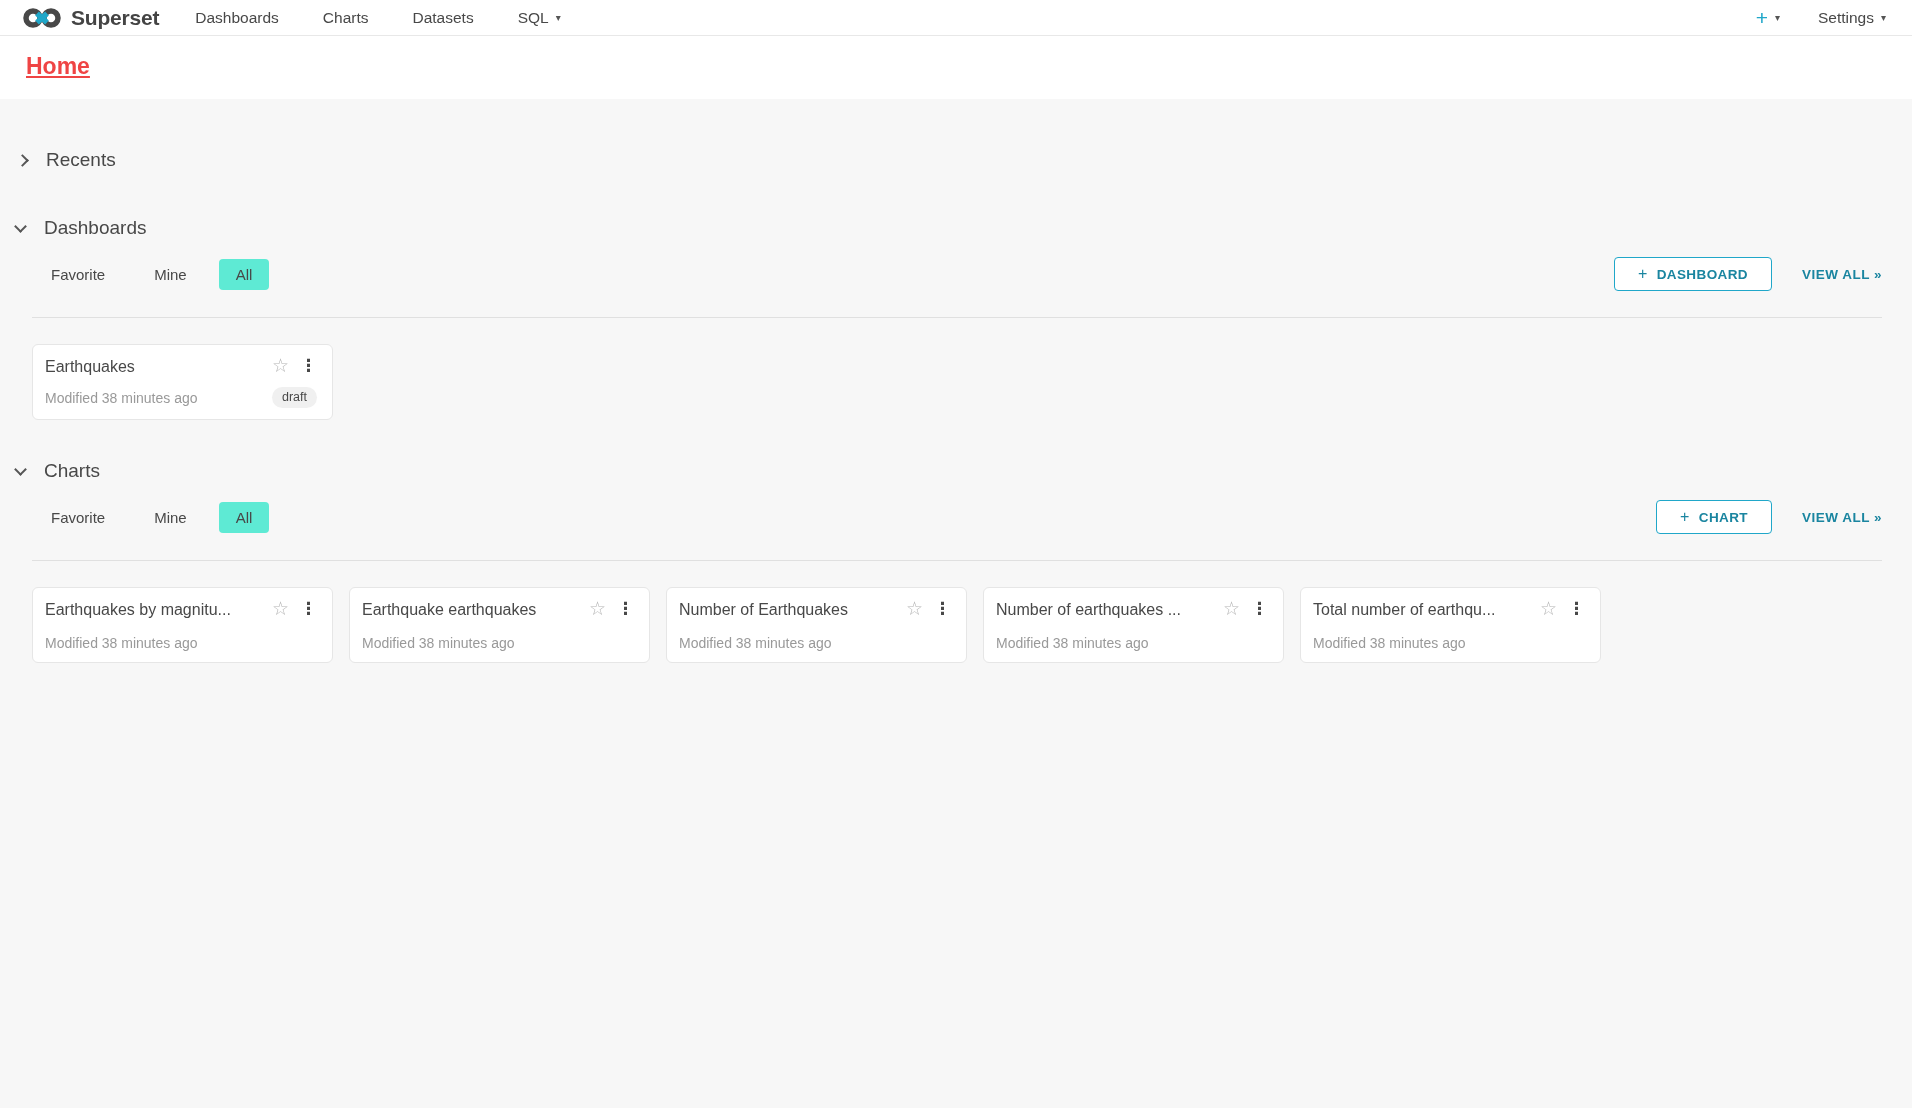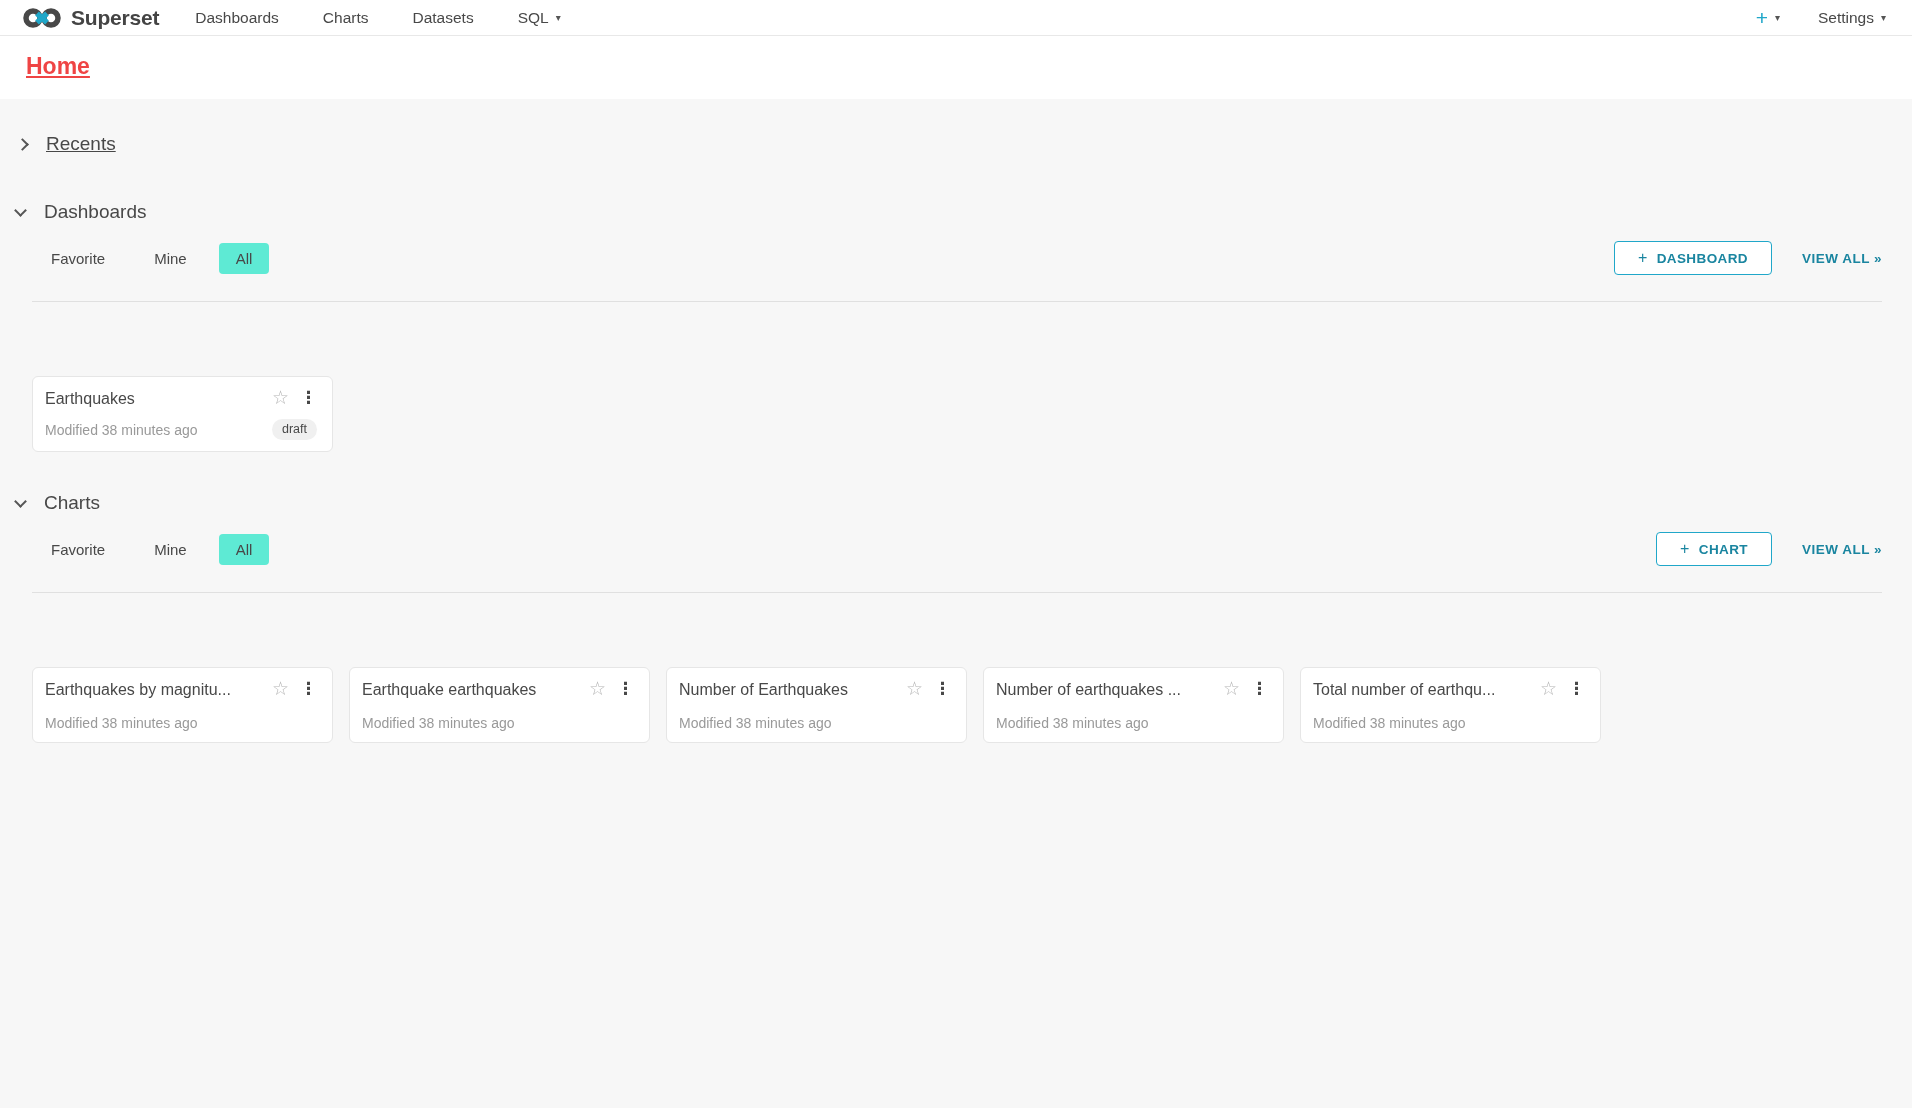--- a/index.html
+++ b/index.html
@@ -36,21 +36,21 @@
 
   .section-header {
     display: flex; align-items: center; gap: 19px;
     font-size: 19px; color: #484848; cursor: pointer;
   }
   .chev { display: inline-block; width: 9px; height: 9px;
     border-right: 2px solid #565656; border-bottom: 2px solid #565656; }
   .chev.right { transform: rotate(-45deg); margin-left: 2px; }
   .chev.down  { transform: rotate(45deg); margin-bottom: 4px; }
 
-  .section-recents { margin-top: 4px; text-decoration: underline; }
+  .section-recents { margin-top: 20px; }
   .section-dashboards { margin-top: 46px; }
   .section-charts { margin-top: 40px; }
   .section-saved { margin-top: 44px; padding-bottom: 60px; }
 
   .submenu {
     margin-left: 16px; margin-top: 18px;
     display: flex; align-items: center;
     border-bottom: 1px solid #e0e0e0; padding-bottom: 26px;
   }
   .tabs { display: flex; align-items: center; gap: 15px; padding-left: 2px; }
@@ -70,21 +70,21 @@
   .view-all {
     color: #1a85a0; font-size: 13.5px; font-weight: 700; letter-spacing: 0.5px;
     cursor: pointer; white-space: nowrap; text-decoration: none;
   }
 
   .cards-row { display: flex; gap: 16px; margin: 26px 0 0 16px; }
   .card {
     width: 301px; height: 76px; background: #fff;
     border: 1px solid #e6e6e6; border-radius: 6px;
     padding: 13px 15px 11px 12px; cursor: pointer;
-    display: flex; flex-direction: column; justify-content: space-between; margin-top: 48px;
+    display: flex; flex-direction: column; justify-content: space-between;
   }
   .card-top { display: flex; align-items: flex-start; }
   .card-title {
     flex: 1; font-size: 16px; color: #484848; white-space: nowrap;
     overflow: hidden; padding-right: 8px;
   }
   .card-icons { display: flex; align-items: center; gap: 11px; }
   .star-icon { font-size: 19px; line-height: 0.8; color: #b5b5b5; cursor: pointer; }
   .kebab-icon { font-size: 17px; line-height: 0.8; color: #484848; font-weight: 700; cursor: pointer; letter-spacing: 0; }
   .card-bottom { display: flex; align-items: center; justify-content: space-between; }

